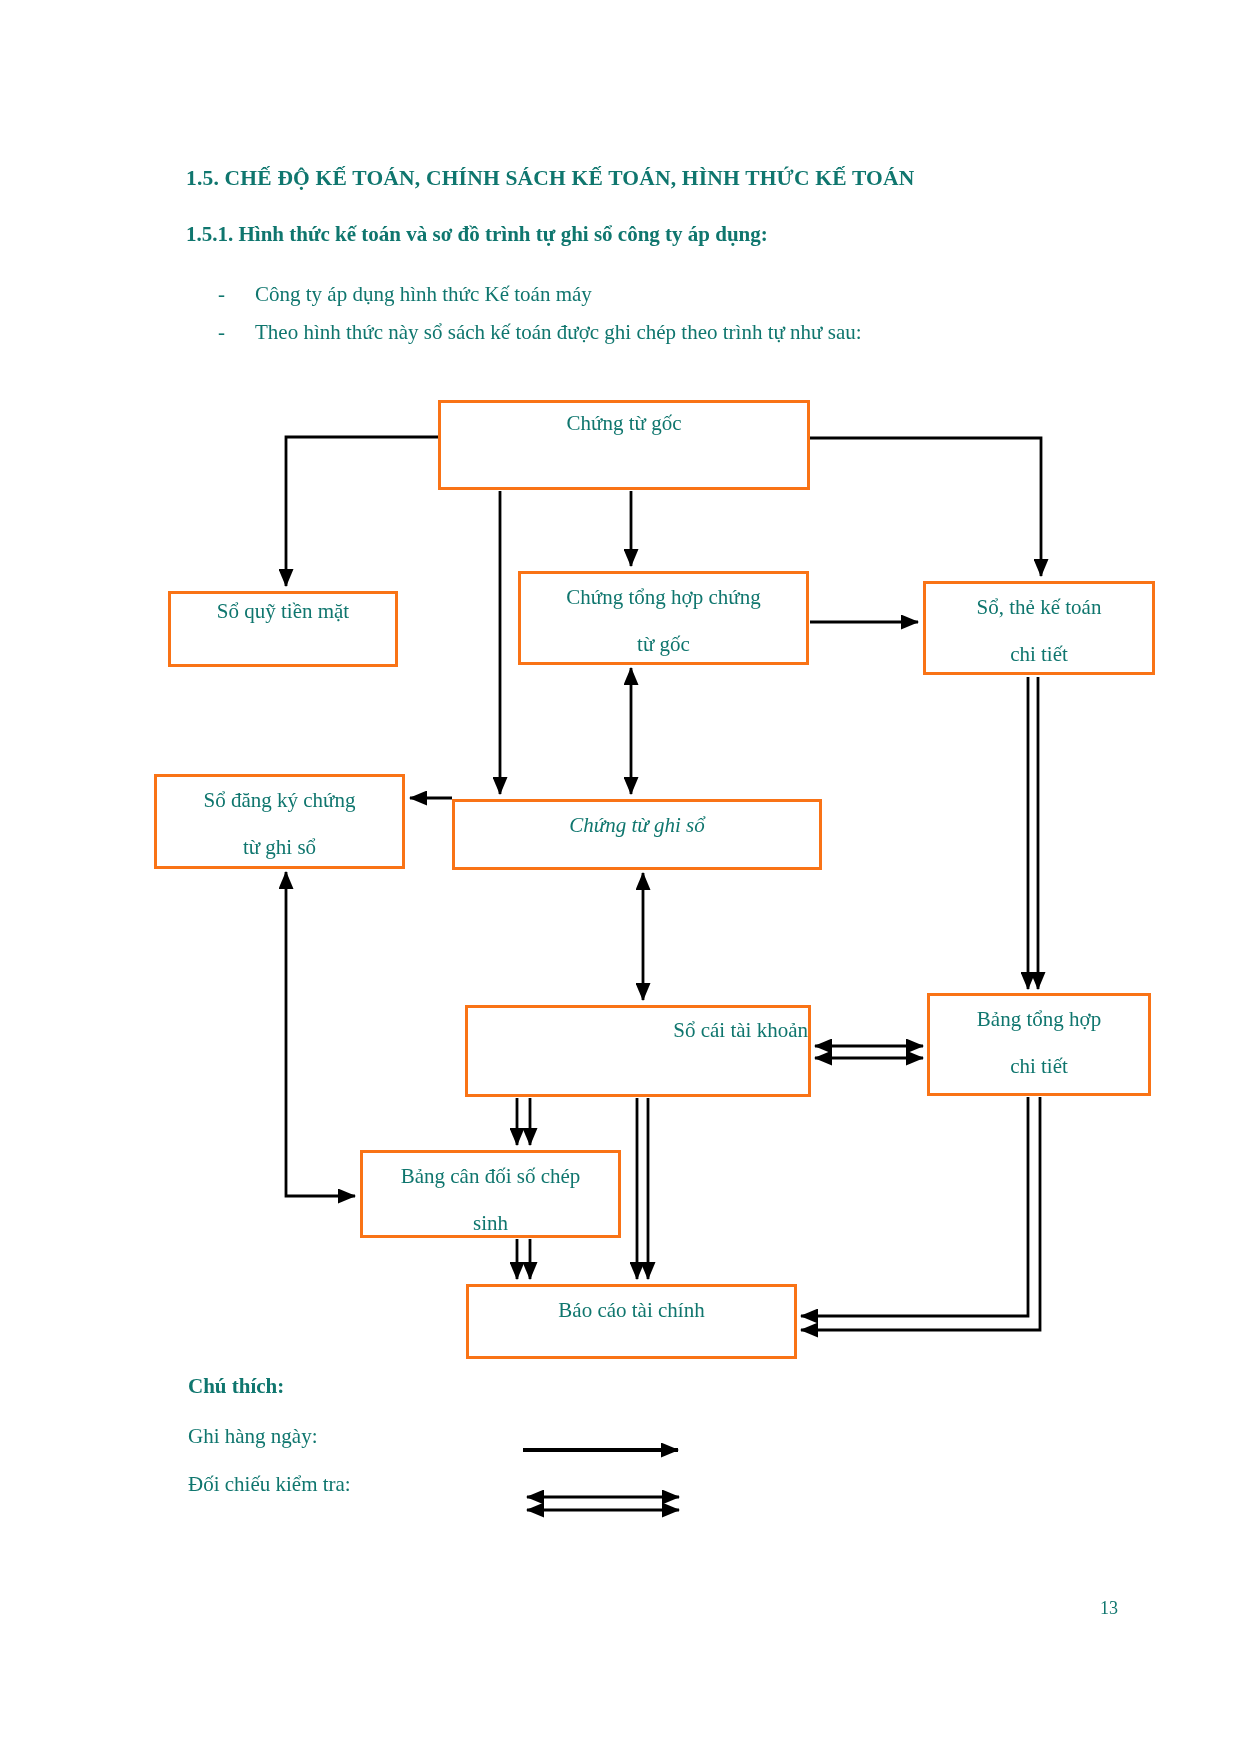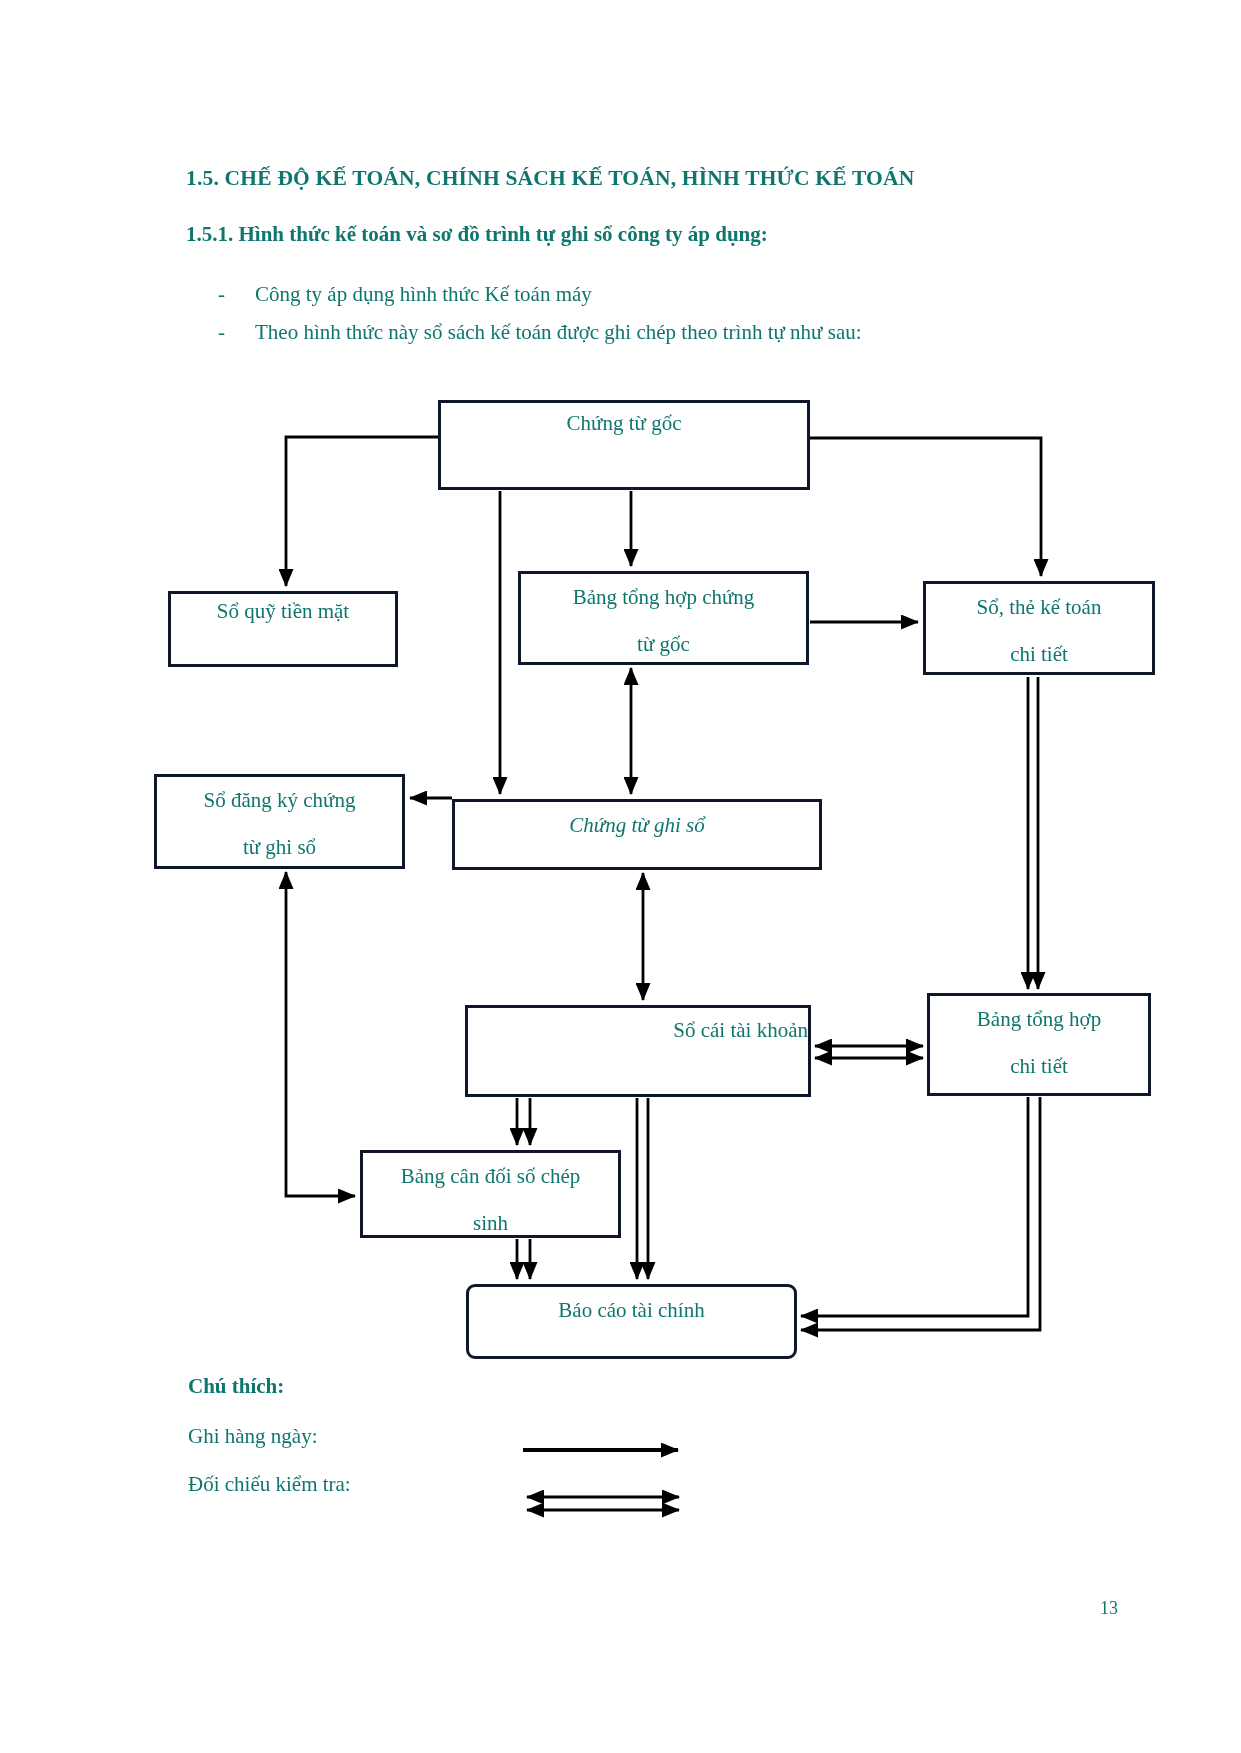--- a/index.html
+++ b/index.html
@@ -20,38 +20,38 @@
     left:186px;top:222px;width:980px;
     font-size:21px;font-weight:bold;
   }
   .bullet{left:218px;width:960px;font-size:21px;}
   .bullet .dash{display:inline-block;width:37px;}
   .bullet1{top:282px;}
   .bullet2{top:320px;}
 
   .node{
     position:absolute;
-    border:3px solid #0f172a;
+    border:3px solid #f97316;
     box-sizing:border-box;
     background:#ffffff;
     text-align:center;
     font-size:21px;
     line-height:47px;
     white-space:pre-line;
   }
   #n-chung-tu-goc           {left:438px;top:400px;width:372px;height:90px;padding-top:3px;line-height:34px;}
   #n-so-quy-tien-mat        {left:168px;top:591px;width:230px;height:76px;padding-top:0;line-height:34px;}
   #n-bang-th-chung-tu-goc   {left:518px;top:571px;width:291px;height:94px;}
   #n-so-the-ke-toan         {left:923px;top:581px;width:232px;height:94px;}
   #n-so-dang-ky             {left:154px;top:774px;width:251px;height:95px;}
   #n-chung-tu-ghi-so        {left:452px;top:799px;width:370px;height:71px;padding-top:6px;line-height:34px;font-style:italic;}
   #n-so-cai                 {left:465px;top:1005px;width:346px;height:92px;padding-top:5px;line-height:34px;text-align:right;}
   #n-bang-th-chi-tiet       {left:927px;top:993px;width:224px;height:103px;}
   #n-bang-can-doi           {left:360px;top:1150px;width:261px;height:88px;}
-  #n-bao-cao                {left:466px;top:1284px;width:331px;height:75px;padding-top:6px;line-height:34px;border-radius:9px;}
+  #n-bao-cao                {left:466px;top:1284px;width:331px;height:75px;padding-top:6px;line-height:34px;}
 
   .legend-heading{left:188px;top:1374px;font-size:21px;font-weight:bold;}
   .legend-label1{left:188px;top:1424px;font-size:21px;}
   .legend-label2{left:188px;top:1472px;font-size:21px;}
   .page-number{left:1100px;top:1598px;font-size:18px;}
 
   svg.overlay{position:absolute;left:0;top:0;pointer-events:none;}
   .ln{stroke:#000000;stroke-width:2.8;fill:none;}
   .ln-thick{stroke:#000000;stroke-width:4;fill:none;}
 </style>
@@ -127,21 +127,21 @@
 
   <div class="abs bullet bullet1">
     <span class="dash">-</span><span>Công ty áp dụng hình thức Kế toán máy</span>
   </div>
   <div class="abs bullet bullet2">
     <span class="dash">-</span><span>Theo hình thức này sổ sách kế toán được ghi chép theo trình tự như sau:</span>
   </div>
 
   <div class="node" id="n-chung-tu-goc">Chứng từ gốc</div>
   <div class="node" id="n-so-quy-tien-mat">Sổ quỹ tiền mặt</div>
-  <div class="node" id="n-bang-th-chung-tu-goc">Bảng tổng hợp chứng
+  <div class="node" id="n-bang-th-chung-tu-goc">Chứng tổng hợp chứng
 từ gốc</div>
   <div class="node" id="n-so-the-ke-toan">Sổ, thẻ kế toán
 chi tiết</div>
   <div class="node" id="n-so-dang-ky">Sổ đăng ký chứng
 từ ghi sổ</div>
   <div class="node" id="n-chung-tu-ghi-so">Chứng từ ghi sổ</div>
   <div class="node" id="n-so-cai">Sổ cái tài khoản</div>
   <div class="node" id="n-bang-th-chi-tiet">Bảng tổng hợp
 chi tiết</div>
   <div class="node" id="n-bang-can-doi">Bảng cân đối số chép

